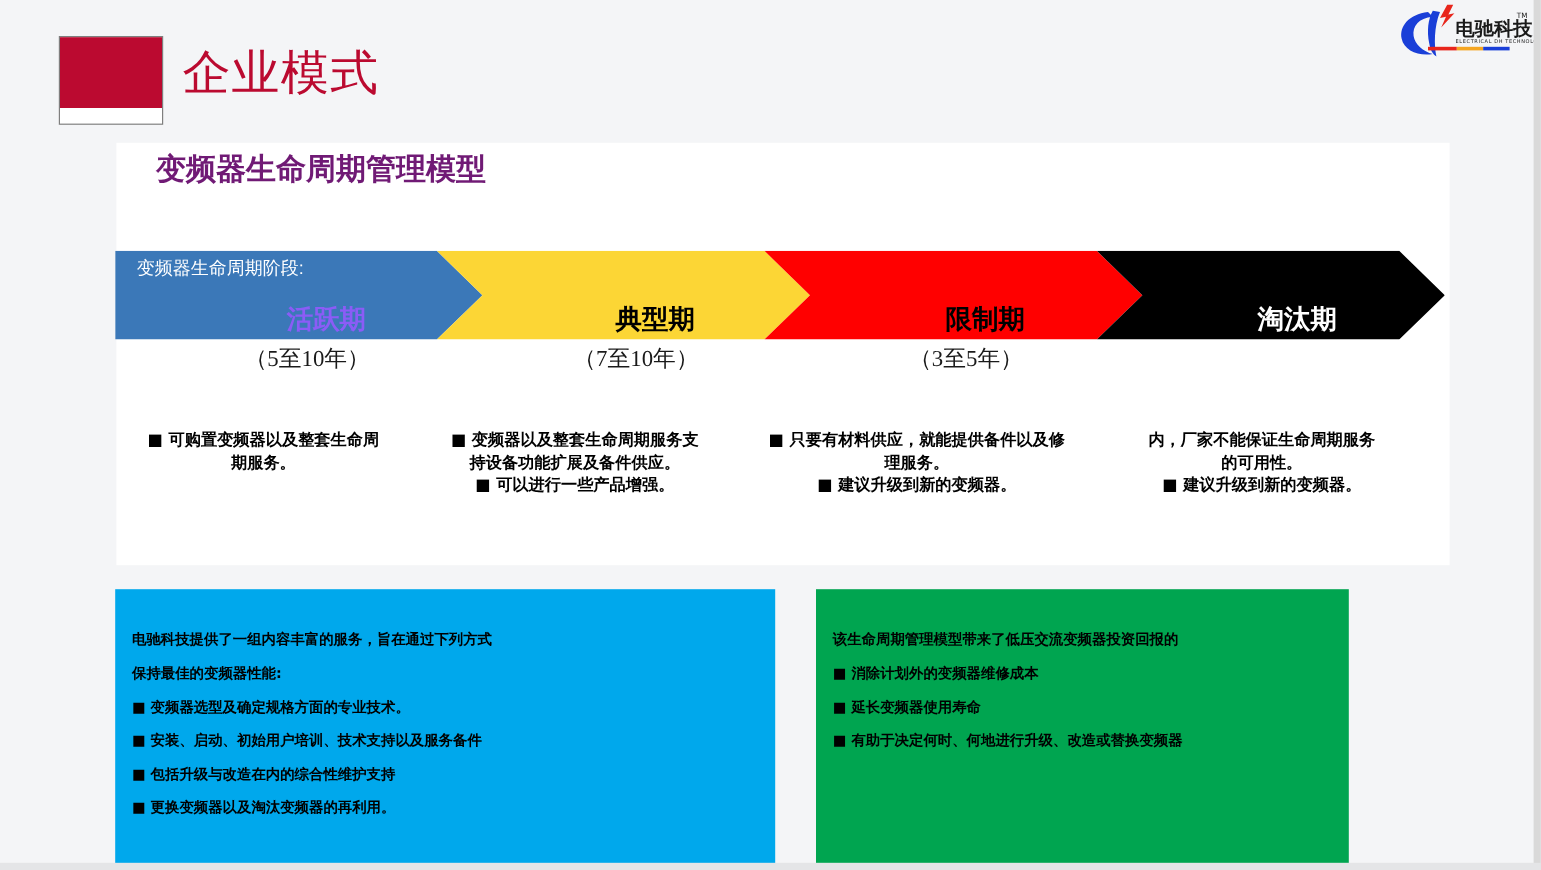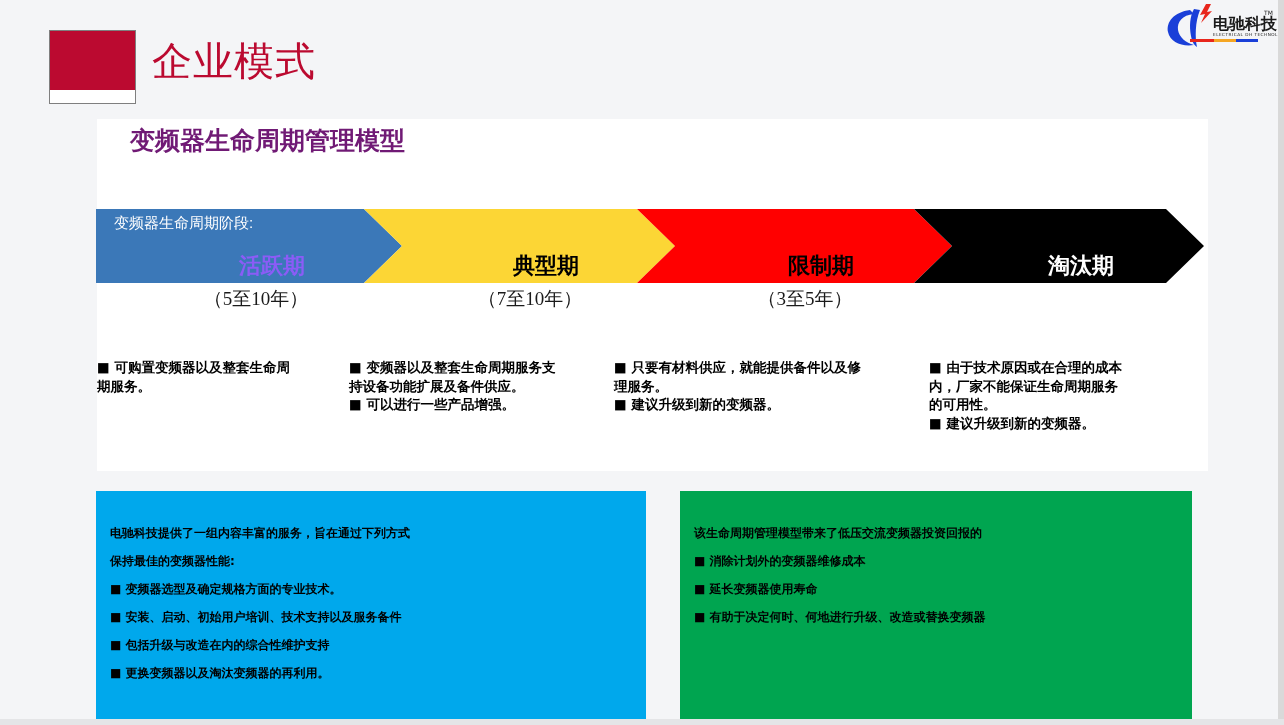--- a/index.html
+++ b/index.html
@@ -49,34 +49,34 @@
   .stage-name{
     position:absolute;font-size:22px;font-weight:700;white-space:nowrap;
     font-family:"DejaVu Sans","Liberation Sans",sans-serif;
     text-align:center;
   }
   .stage-duration{
     position:absolute;font-size:19px;color:#1a1a1a;white-space:nowrap;
     font-family:"Liberation Serif","DejaVu Serif",serif;text-align:center;
   }
   
-  #stage-notes{position:absolute;left:97px;top:358px;width:1111px;height:100px;}
+  #stage-notes{position:absolute;left:97px;top:358px;width:1111px;height:100px;text-align:center;}
   .note-col{position:absolute;top:0;font-size:13.5px;line-height:18.5px;
     color:#000;font-weight:700;
     font-family:"DejaVu Sans","Liberation Sans",sans-serif;}
   .note-line{display:block;}
   
   .summary-box{
     position:absolute;top:491px;height:234px;box-sizing:border-box;
     padding:34px 16px 0 14px;
     font-family:"DejaVu Sans","Liberation Sans",sans-serif;
     color:#000;font-weight:700;font-size:12px;
   }
   #summary-box-blue{left:96px;width:550px;background:#00a8ec;}
-  #summary-box-green{left:680px;width:512px;background:#00a550;}
+  #summary-box-green{left:680px;width:444px;background:#00a550;}
   .summary-line{display:block;margin-bottom:11px;white-space:nowrap;}
   
   #right-rail{position:absolute;right:0;top:0;width:6px;height:725px;background:#d9d9d9;}
   #bottom-rail{position:absolute;left:0;bottom:0;width:1284px;height:6px;background:#e4e5e7;}
 </style>
 </head>
 <body>
 
 <div id="slide-header">
 
@@ -148,21 +148,20 @@
     <span class="note-line">■ 可以进行一些产品增强。</span>
   </div>
 
   <div class="note-col" style="left:517px;width:300px;">
     <span class="note-line">■ 只要有材料供应，就能提供备件以及修</span>
     <span class="note-line">理服务。</span>
     <span class="note-line">■ 建议升级到新的变频器。</span>
   </div>
 
   <div class="note-col" style="left:832px;width:245px;">
-    <span class="note-line">■ 由于技术原因或在合理的成本</span>
     <span class="note-line">内，厂家不能保证生命周期服务</span>
     <span class="note-line">的可用性。</span>
     <span class="note-line">■ 建议升级到新的变频器。</span>
   </div>
 </div>
 
 <div class="summary-box" id="summary-box-blue">
   <span class="summary-line">电驰科技提供了一组内容丰富的服务，旨在通过下列方式</span>
   <span class="summary-line">保持最佳的变频器性能:</span>
   <span class="summary-line">■ 变频器选型及确定规格方面的专业技术。</span>

